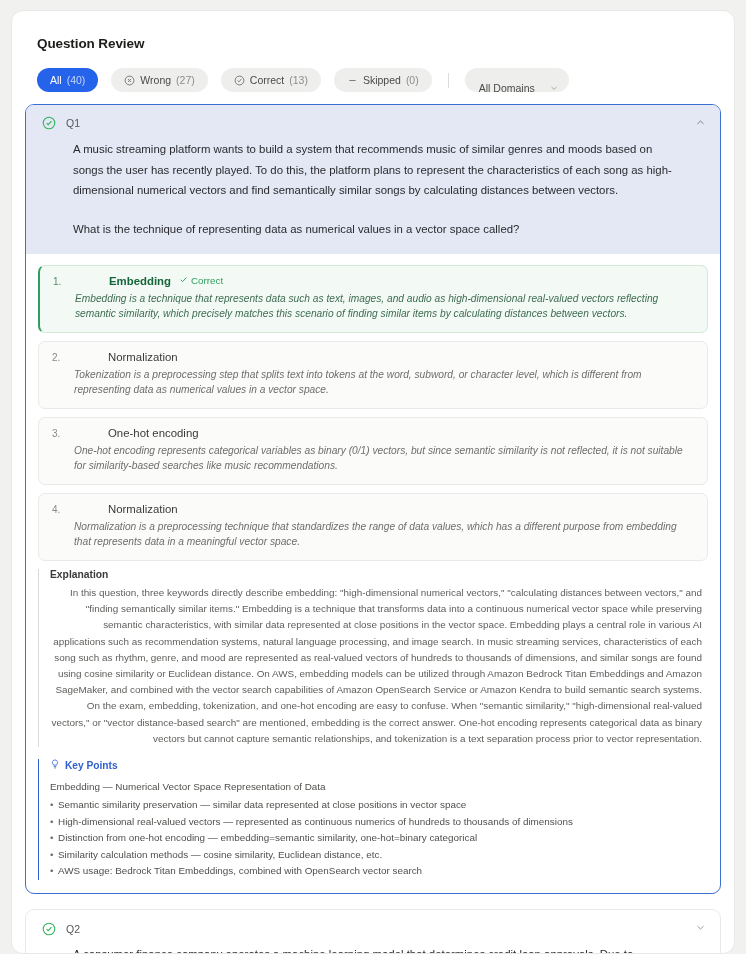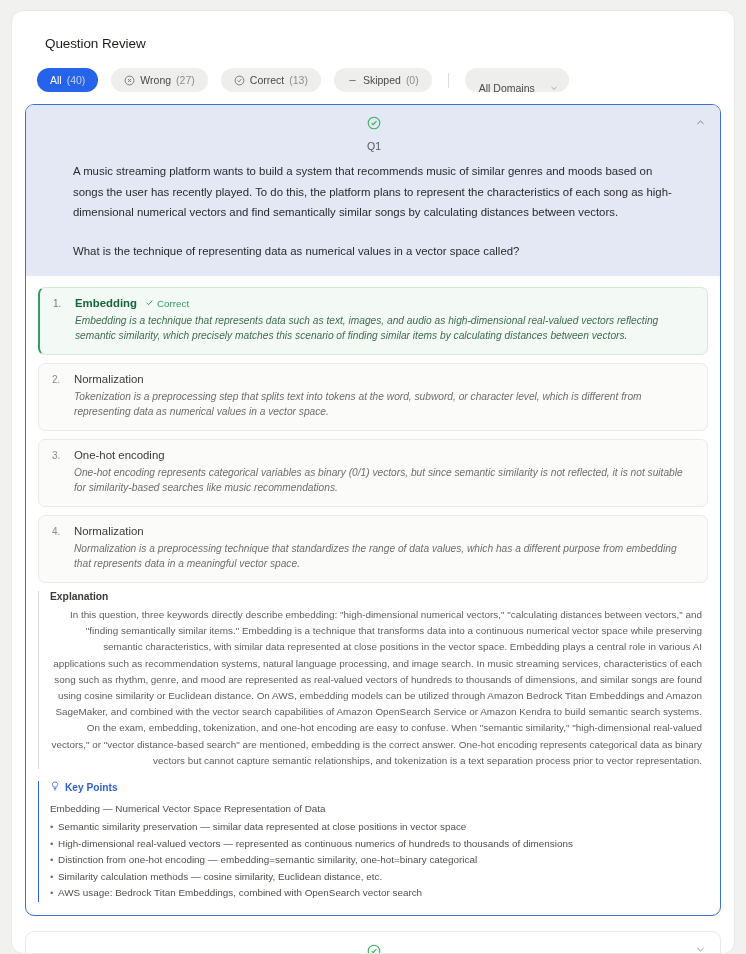--- a/index.html
+++ b/index.html
@@ -17,24 +17,24 @@
   .panel {
     background: #ffffff;
     border: 1px solid #e8e8e6;
     border-radius: 12px;
     height: 944px;
     padding: 19px 13px 0 13px;
     overflow: hidden;
   }
   .panel-title {
     font-size: 13.5px;
-    font-weight: normal;
+    font-weight: bold;
     color: #1d1d1b;
     letter-spacing: -0.1px;
-    margin: 6px 0 0 20px;
+    margin: 6px 0 0 12px;
   }
 
   
   .filterbar {
     display: flex;
     align-items: center;
     gap: 13px;
     margin: 17px 0 0 12px;
   }
   .chip {
@@ -76,21 +76,20 @@
   }
   .qhead {
     background: #e3e8f4;
     padding: 11px 14px 15px 16px;
     position: relative;
   }
   .qhead-top {
     display: flex;
     align-items: center;
     gap: 10px;
-    flex-direction: column;
   }
   .qmark { display: inline-flex; align-items: center; }
   .qlabel {
     font-size: 10.5px;
     color: #56565a;
     letter-spacing: 0.1px;
   }
   .qchev {
     position: absolute;
     right: 14px; top: 12px;
@@ -127,22 +126,23 @@
   .opt .num {
     font-size: 10px;
     color: #8a8a87;
     min-width: 13px;
     padding-top: 1px;
   }
   .opt.correct .num { color: #59886b; }
   .opt .body { flex: 1; }
   .opt .title-row {
     display: flex;
-    align-items: flex-end;
+    align-items: flex-start;
     gap: 8px;
+    margin-left: 34px;
   }
   .opt .otitle {
     font-size: 11.4px;
     color: #3a3a38;
   }
   .opt.correct .otitle {
     color: #15653a;
     font-weight: bold;
   }
   .badge-correct {

